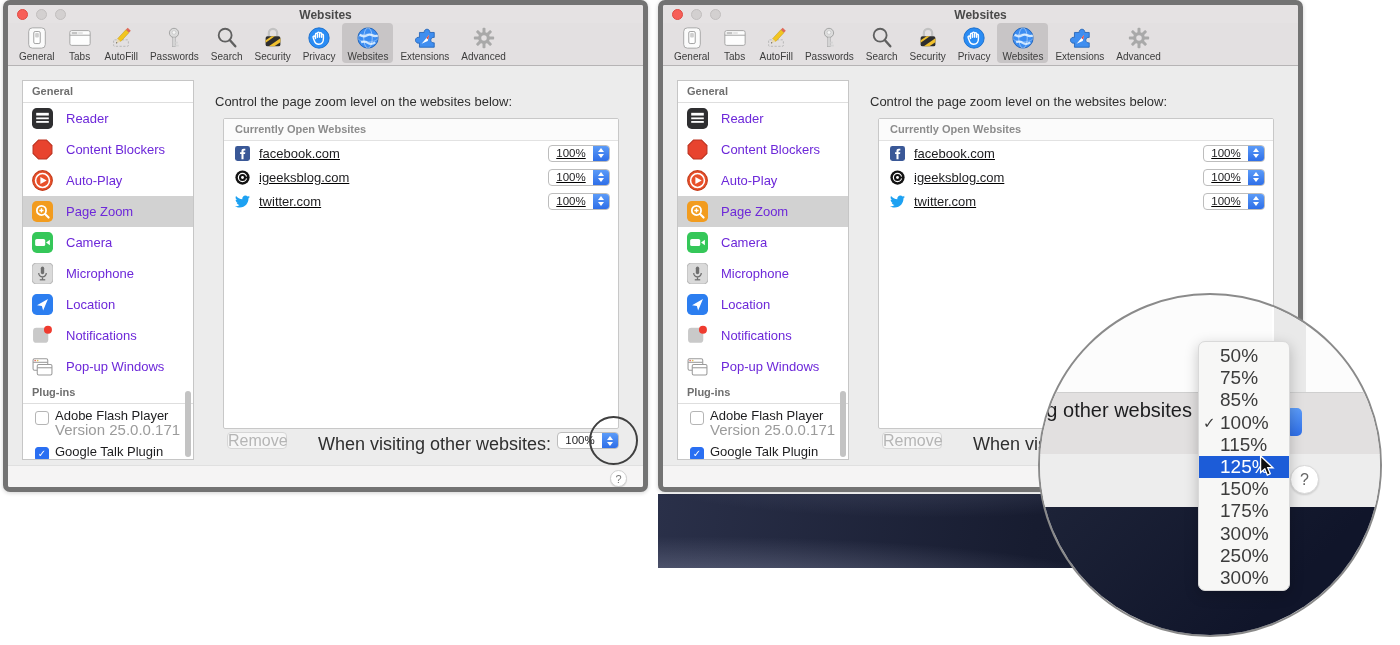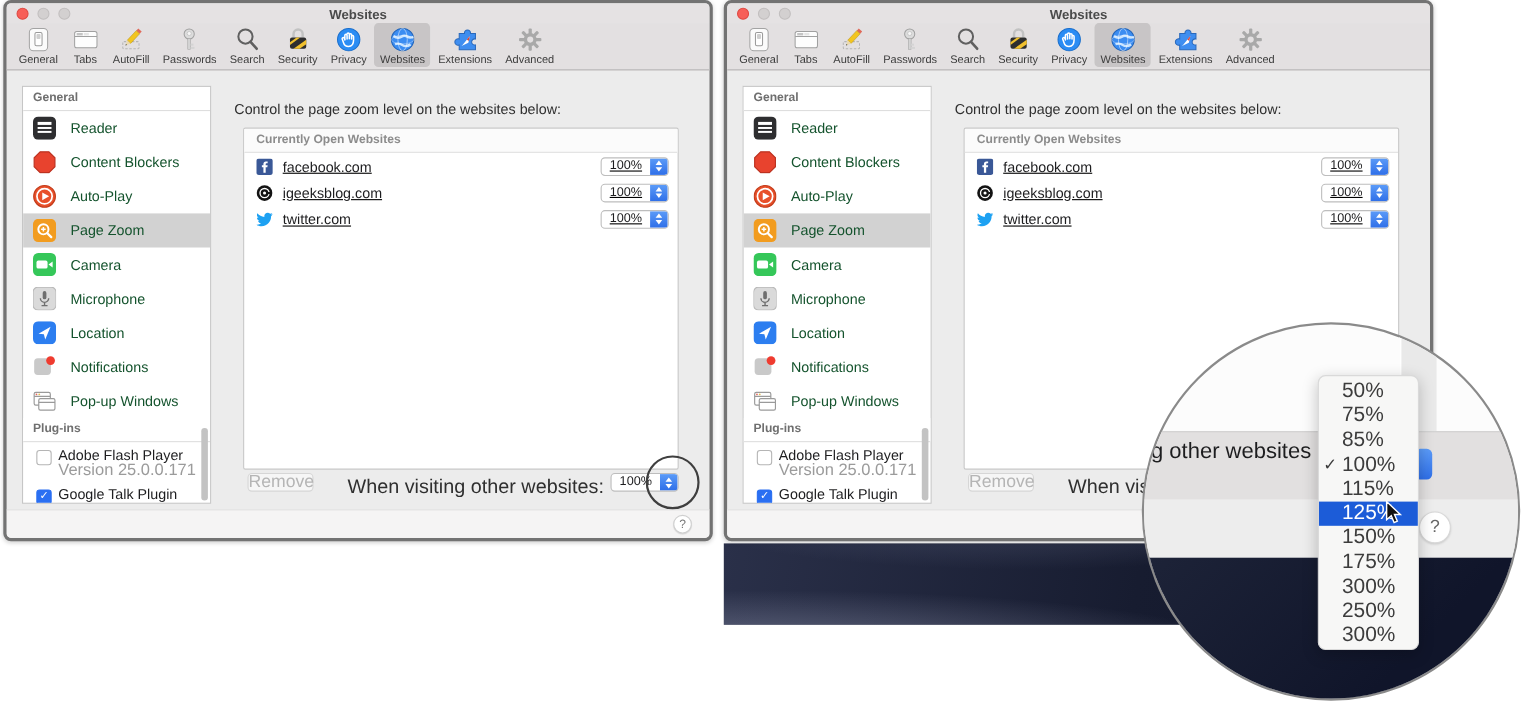--- a/index.html
+++ b/index.html
@@ -1,20 +1,20 @@
 <!DOCTYPE html>
 <html><head>
 <meta charset="utf-8">
 <style>
   html,body{margin:0;padding:0;background:#ffffff;}
   body{width:1400px;height:645px;font-family:"Liberation Sans","DejaVu Sans",sans-serif;-webkit-font-smoothing:antialiased;}
   #stage{position:relative;width:1400px;height:645px;overflow:hidden;background:#fff;}
 
   
-  .window{position:absolute;top:0;width:645px;height:492px;background:#ececec;border:3px solid #737373;
+  .window{position:absolute;top:0;width:645px;height:492px;background:#ececec;border:5px solid #737373;
           border-radius:7px;box-shadow:0 1px 4px rgba(0,0,0,.18);overflow:hidden;box-sizing:border-box;}
   .window.left{left:3px;}
   .window.right{left:658px;}
   .titlebar{position:absolute;left:0;top:0;right:0;height:18px;background:#e5e2e3;}
   .title{position:absolute;left:0;right:0;top:3px;text-align:center;font-size:12px;font-weight:700;color:#4a4a4a;}
   .lights{position:absolute;left:9px;top:4px;display:flex;gap:8px;}
   .light{width:11px;height:11px;border-radius:50%;}
   .light.red{background:#f75f58;border:1px solid #df4a43;box-sizing:border-box;}
   .light.gray{background:#d3d0d0;border:1px solid #c2bfbf;box-sizing:border-box;}
   .toolbar{position:absolute;left:0;top:18px;right:0;height:43px;background:#e3e0e1;border-bottom:1px solid #b6b4b5;
@@ -27,21 +27,21 @@
 
   
   .sidebar{position:absolute;left:14px;top:75px;width:172px;height:380px;background:#ffffff;border:1px solid #c6c6c6;
            box-sizing:border-box;overflow:hidden;}
   .side-header{height:21px;line-height:21px;padding-left:9px;font-size:11px;font-weight:700;color:#6f6f6f;
                border-bottom:1px solid #dedede;background:#fff;}
   .side-item{height:31px;display:flex;align-items:center;padding-left:9px;gap:13px;}
   .side-item.selected{background:#d2d2d2;}
   .side-icon{width:21px;height:21px;flex:0 0 21px;display:flex;align-items:center;justify-content:center;}
   .side-icon svg{width:21px;height:21px;display:block;}
-  .side-label{font-size:13px;color:#14532d;white-space:nowrap;}
+  .side-label{font-size:13px;color:#6d28d9;white-space:nowrap;}
   .plugin-item{display:flex;align-items:flex-start;padding:4px 0 4px 12px;gap:6px;}
   .cb{width:14px;height:14px;margin-top:3px;border:1px solid #b5b5b5;border-radius:3px;background:#fff;box-sizing:border-box;
       font-size:10px;line-height:12px;text-align:center;color:#fff;flex:0 0 14px;}
   .cb.checked{background:#2a6ff2;border-color:#2a6ff2;}
   .plugin-label{font-size:13px;color:#1d1d1f;line-height:15px;}
   .plugin-version{font-size:15px;color:#9b9b9b;line-height:13px;}
   .side-scrollthumb{position:absolute;right:2px;bottom:2px;width:6px;height:66px;border-radius:3px;background:#c3c3c3;}
 
   
   .main-heading{position:absolute;left:207px;top:89px;font-size:13px;color:#2f2f2f;}

